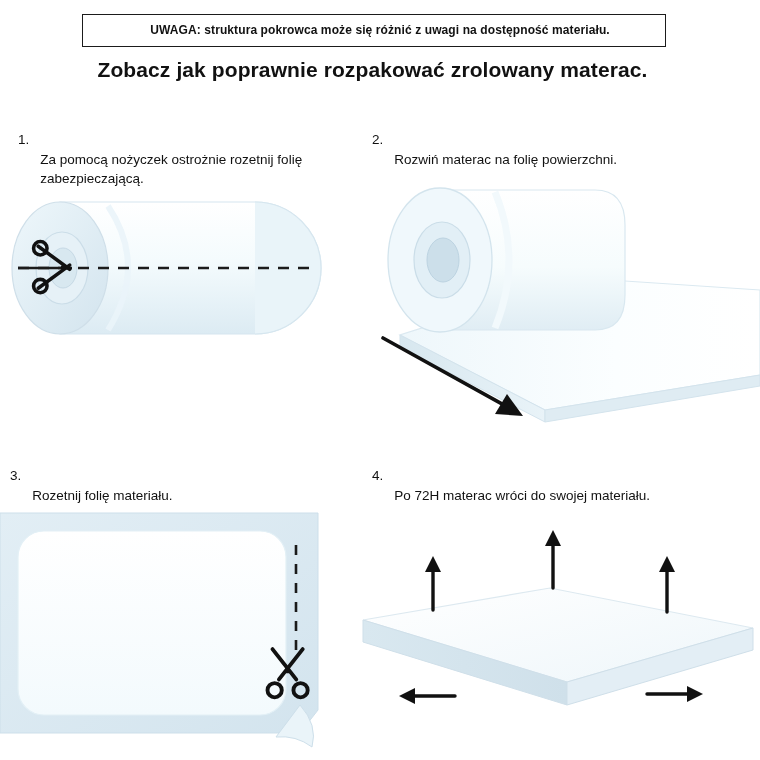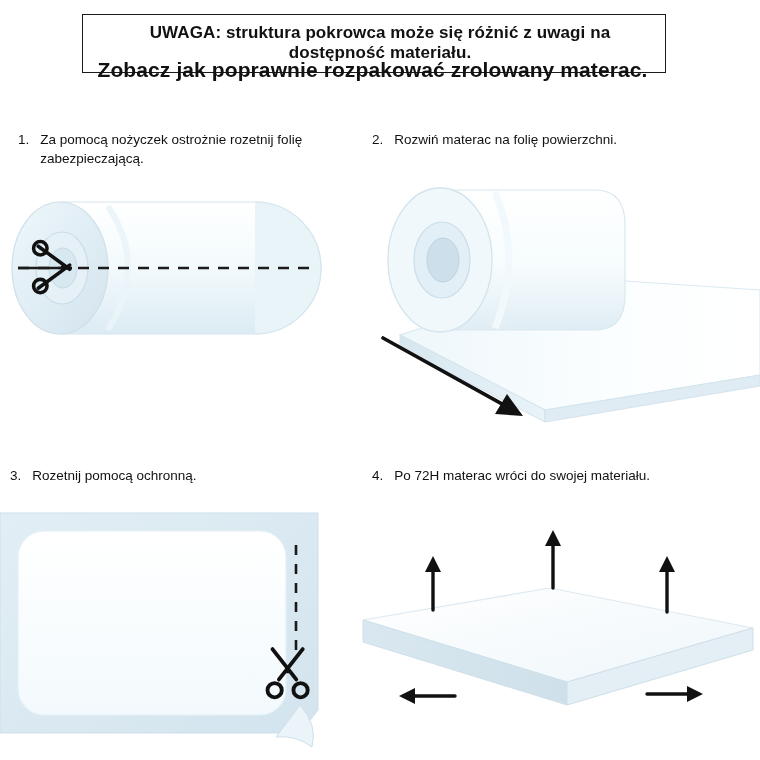--- a/index.html
+++ b/index.html
@@ -20,21 +20,21 @@
   .notice {
     position: absolute;
     left: 82px;
     top: 14px;
     width: 584px;
     box-sizing: border-box;
     border: 1px solid #1b1b1b;
     background: #ffffff;
     text-align: center;
     padding: 8px 6px 9px 18px;
-    font-size: 17px;
+    font-size: 12px;
     font-weight: bold;
     letter-spacing: 0.1px;
   }
 
   
   .main-title {
     position: absolute;
     left: 0;
     top: 58px;
     width: 745px;
@@ -47,21 +47,21 @@
   
   .step {
     position: absolute;
     display: flex;
     gap: 11px;
     font-size: 13.5px;
     line-height: 1.42;
     color: #111;
   }
   .step .num { flex: 0 0 auto; }
-  .step .txt { flex: 1 1 auto; }
+  .step .txt { flex: 1 1 auto; margin-top: 20px; }
 
   .step-1 { left: 18px;  top: 130px; width: 300px; }
   .step-2 { left: 372px; top: 130px; width: 320px; }
   .step-3 { left: 10px;  top: 466px; width: 300px; }
   .step-4 { left: 372px; top: 466px; width: 330px; }
 
   
   .panel { position: absolute; }
   .panel-1 { left: 0;   top: 180px; width: 340px; height: 230px; }
   .panel-2 { left: 345px; top: 170px; width: 415px; height: 265px; }
@@ -82,21 +82,21 @@
   <span class="txt">Za pomocą nożyczek ostrożnie rozetnij folię zabezpieczającą.</span>
 </div>
 
 <div class="step step-2">
   <span class="num">2.</span>
   <span class="txt">Rozwiń materac na folię powierzchni.</span>
 </div>
 
 <div class="step step-3">
   <span class="num">3.</span>
-  <span class="txt">Rozetnij pomocą ochronną.</span>
+  <span class="txt">Rozetnij folię materiału.</span>
 </div>
 
 <div class="step step-4">
   <span class="num">4.</span>
   <span class="txt">Po 72H materac wróci do swojej materiału.</span>
 </div>
 
 <div class="panel panel-1">
   <svg width="340" height="230" viewBox="0 0 340 230">
     <defs>

